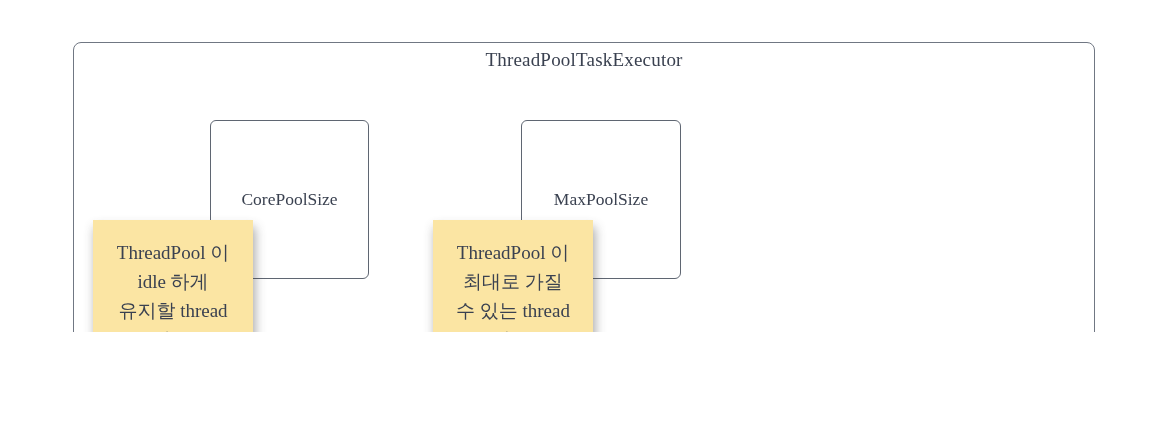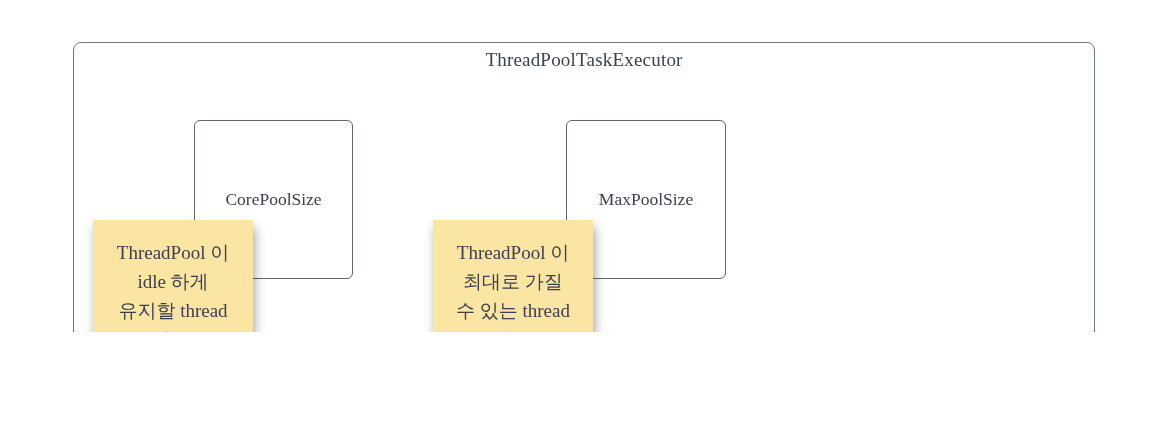--- a/index.html
+++ b/index.html
@@ -48,22 +48,22 @@
     background: #ffffff;
     display: flex;
     align-items: center;
     justify-content: center;
     z-index: 2;
   }
   .param-box-label {
     font-size: 17.5px;
     color: #3a4150;
   }
-  #box-core { left: 194px; width: 159px; }
-  #box-max  { left: 566px; width: 160px; }
+  #box-core { left: 210px; width: 159px; }
+  #box-max  { left: 521px; width: 160px; }
   #box-queue{ left: 875px; width: 158px; }
 
   .sticky-note {
     position: absolute;
     top: 220px;
     width: 160px;
     height: 158px;
     background: #fbe5a3;
     box-shadow: 2px 7px 10px rgba(60, 60, 60, 0.45);
     display: flex;

